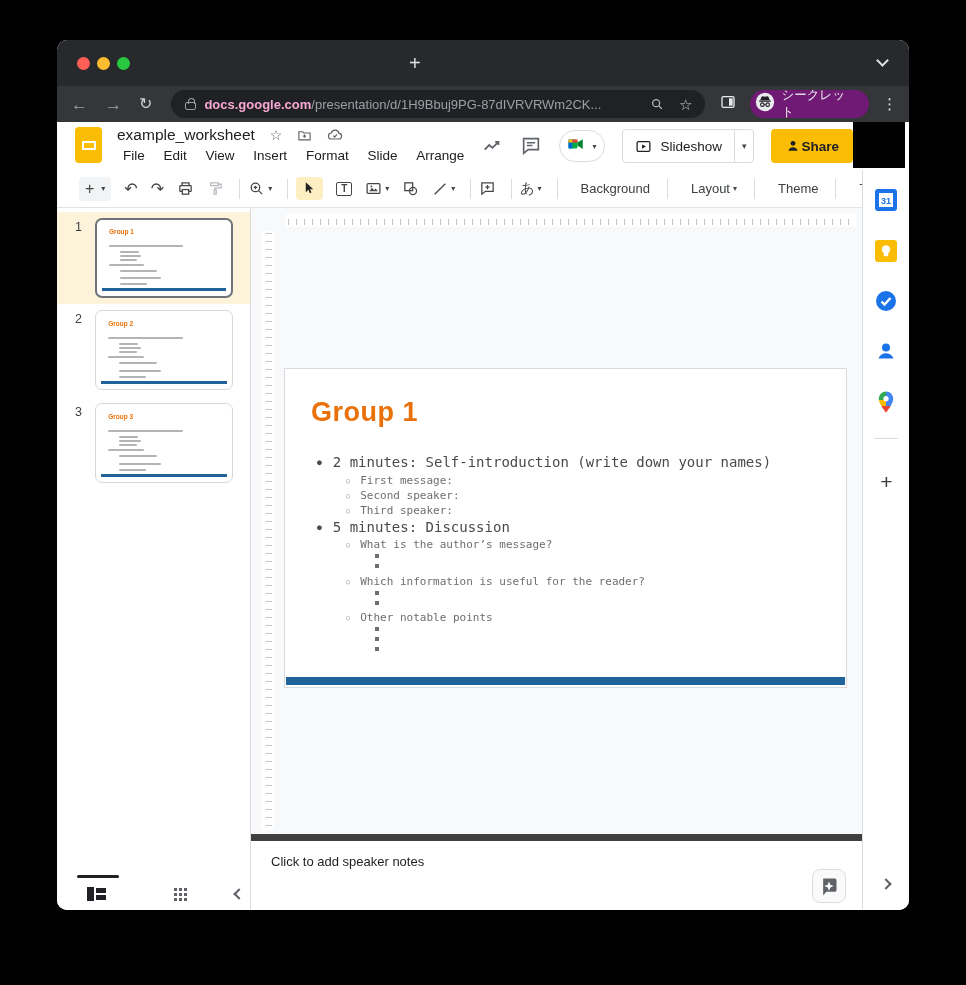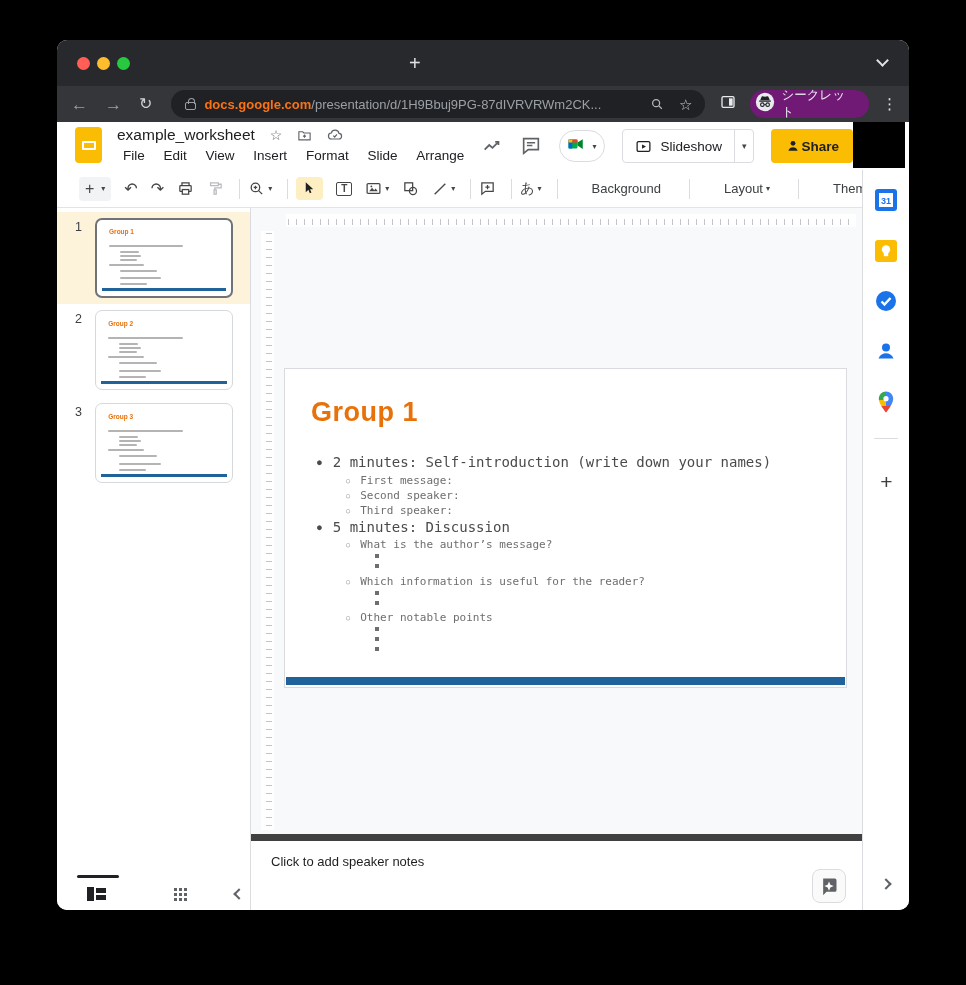--- a/index.html
+++ b/index.html
@@ -20,21 +20,21 @@
   .winchev { position:absolute; right:22px; top:16px; width:9px; height:9px; border-left:2px solid #dfe1e5; border-bottom:2px solid #dfe1e5; transform:rotate(-45deg); }
 
   
   .urlbar { position:absolute; left:0; top:46px; width:100%; height:36px; background:#35363a; display:flex; align-items:center; padding:0 12px 0 14px; }
   .navbtn { color:#9aa0a6; font-size:17px; margin-right:17px; line-height:1; }
   .navbtn.reload { color:#cdd1d5; font-size:16px; }
   .omnibox { width:543px; height:28px; background:#202124; border-radius:14px; display:flex; align-items:center; padding:0 12px; margin-left:2px; }
   .lock { width:11px; height:8px; border:1.5px solid #9aa0a6; border-radius:2px; position:relative; margin:3px 8px 0 2px; flex:none; }
   .lock::before { content:""; position:absolute; left:1.5px; top:-5px; width:5px; height:5px; border:1.5px solid #9aa0a6; border-bottom:none; border-radius:4px 4px 0 0; }
   .url { font-size:13px; white-space:nowrap; overflow:hidden; }
-  .url .domain { color:#f97316; font-weight:bold; }
+  .url .domain { color:#f9a8d4; font-weight:bold; }
   .url .path { color:#9aa0a6; }
   .omni-icons { margin-left:auto; display:flex; align-items:center; gap:15px; }
   .omni-icons svg { display:block; }
   .url-star { color:#c8cbce; font-size:15px; line-height:1; }
   .sidepanel { margin-left:15px; }
   .incog { margin-left:14px; height:28px; background:#701a75; border-radius:14px; display:flex; align-items:center; gap:7px; padding:0 13px 0 5px;justify-content:flex-end; }
   .incog-txt { color:#e8eaed; font-size:12.5px; }
   .kebab { margin-left:13px; color:#dfe1e5; font-size:15px; }
 
   
@@ -58,21 +58,21 @@
 
   
   .toolbar { position:absolute; left:0; top:130px; right:47px; height:38px; background:#fff; border-bottom:1px solid #e0e3e7; display:flex; align-items:center; padding-left:22px; }
   .tbtn { display:flex; align-items:center; justify-content:center; color:#444746; margin-right:13px; }
   .tbtn svg { display:block; }
   .glyph16 { font-size:16px; line-height:1; }
   .pill { background:#f1f3f4; border-radius:4px; padding:4px 6px; display:flex; align-items:center; gap:4px; }
   .pill.sel { background:#feefc3; }
   .caret { font-size:8px; color:#444746; margin-left:3px; }
   .tsep { width:1px; height:20px; background:#dadce0; margin:0 8px 0 2px; flex:none; }
-  .txtbtn { font-size:13px; color:#3c4043; padding:0 10px; margin:16px; }
+  .txtbtn { font-size:13px; color:#3c4043; padding:0 10px; margin:5px; }
   .tboxicon { width:16px; height:14px; border:1.5px solid #444746; border-radius:2px; font-size:10px; font-weight:bold; color:#444746; display:flex; align-items:center; justify-content:center; }
   .collapse { margin-left:auto; margin-right:18px; width:9px; height:9px; border-left:2px solid #5f6368; border-bottom:2px solid #5f6368; transform:rotate(135deg) translate(-2px,-2px); }
 
   
   .aside { position:absolute; left:0; top:168px; width:193px; bottom:0; background:#fff; }
   .selband { position:absolute; left:0; top:4px; width:100%; height:92px; background:#fdf3da; }
   .thumb { position:absolute; left:38px; width:138px; height:80px; background:#fff; border:1px solid #d5d8dc; border-radius:7px; overflow:hidden; }
   .thumb.sel { border:2px solid #6f7377; }
   .t1{ top:10px; } .t2{ top:102px; } .t3{ top:195px; }
   .tnum { position:absolute; left:18px; font-size:12.5px; color:#3c4043; }

